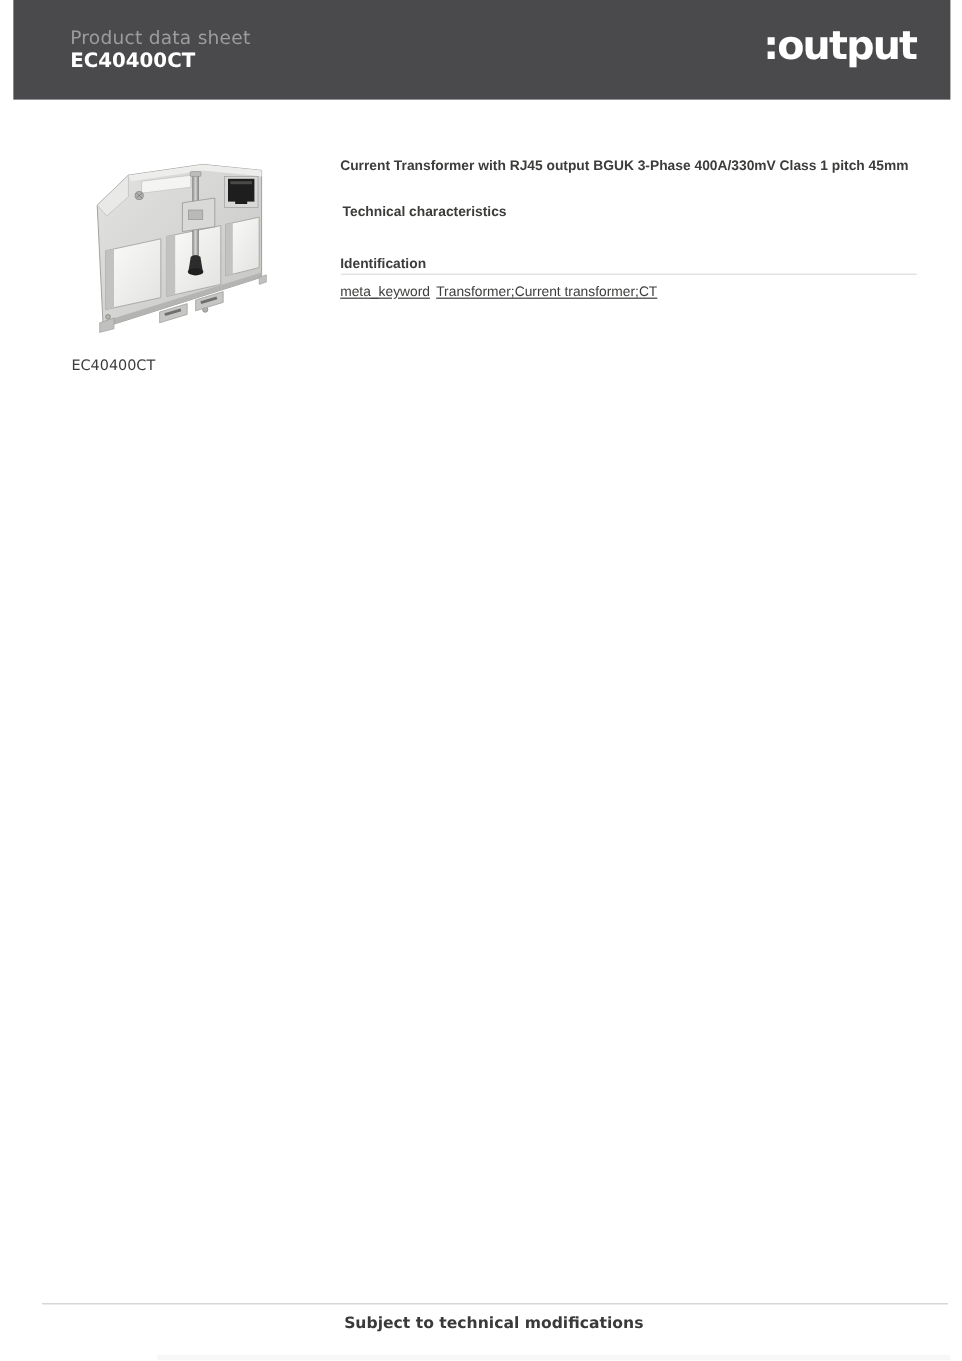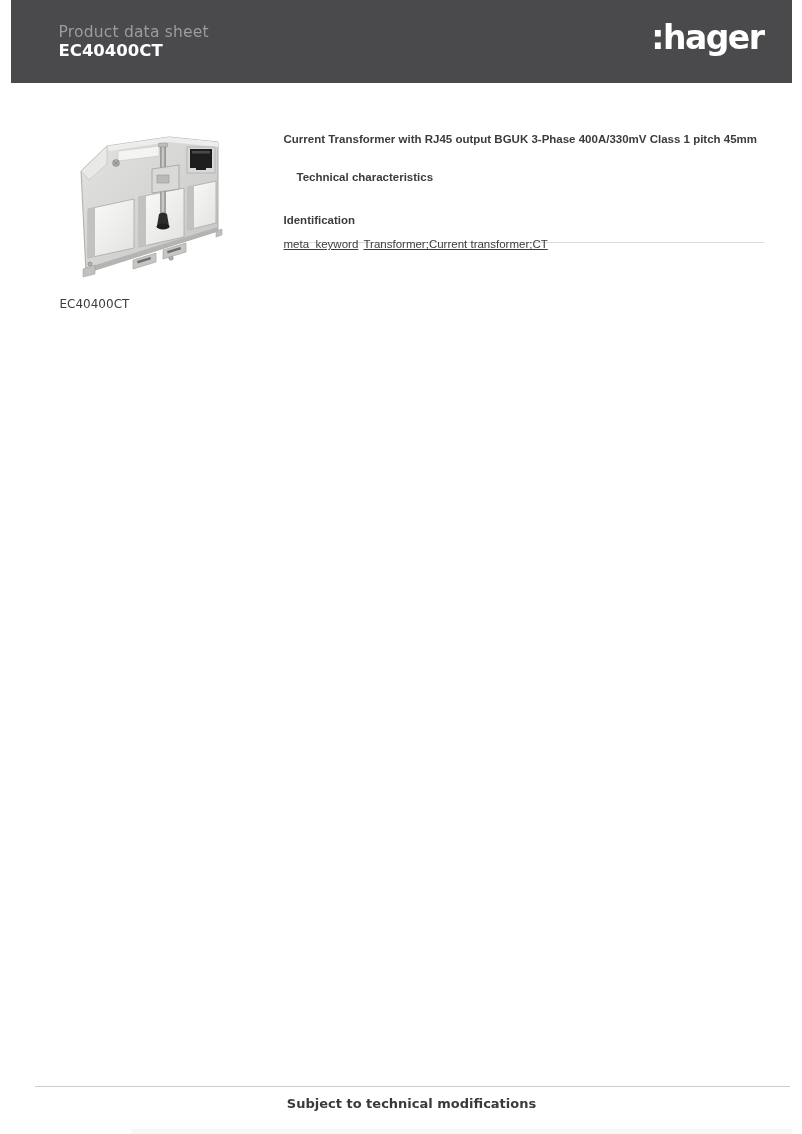--- a/index.html
+++ b/index.html
@@ -75,35 +75,35 @@
     left: 0; top: 2px;
     width: 510px;
     white-space: nowrap;
     font-size: 11.5px;
     font-weight: bold;
     color: #3c3c3b;
     line-height: 13px;
   }
   .tech-heading {
     position: absolute;
-    left: 13px; top: 40px;
+    left: 2px; top: 40px;
     font-size: 11.5px;
     font-weight: bold;
     color: #3c3c3b;
     line-height: 13px;
   }
   .ident-heading {
     position: absolute;
     left: 0; top: 83px;
     width: 480px;
     font-size: 11.5px;
     font-weight: bold;
     color: #3c3c3b;
     line-height: 13px;
-    padding-bottom: 15px;
+    padding-bottom: 1px;
     border-bottom: 1px solid #dcdcdc;
   }
   .meta-row {
     position: absolute;
     left: 0; top: 106px;
     width: 480px;
     display: flex;
     font-size: 11.5px;
     color: #3c3c3b;
     line-height: 14px;
@@ -139,21 +139,21 @@
 </head>
 <body>
 
 <div class="page">
 
   <div class="header">
     <div class="header-titles">
       <div class="doc-type">Product data sheet</div>
       <div class="product-code">EC40400CT</div>
     </div>
-    <div class="logo">:hager</div>
+    <div class="logo">:output</div>
   </div>
 
   <svg class="product-image" viewBox="0 0 170 147" xmlns="http://www.w3.org/2000/svg" aria-hidden="true">
     <defs>
       <linearGradient id="bodyGrad" x1="0" y1="0" x2="1" y2="1">
         <stop offset="0" stop-color="#e3e3e1"></stop>
         <stop offset="0.55" stop-color="#d3d3d1"></stop>
         <stop offset="1" stop-color="#c3c3c1"></stop>
       </linearGradient>
       <linearGradient id="rodGrad" x1="0" y1="0" x2="1" y2="0">

